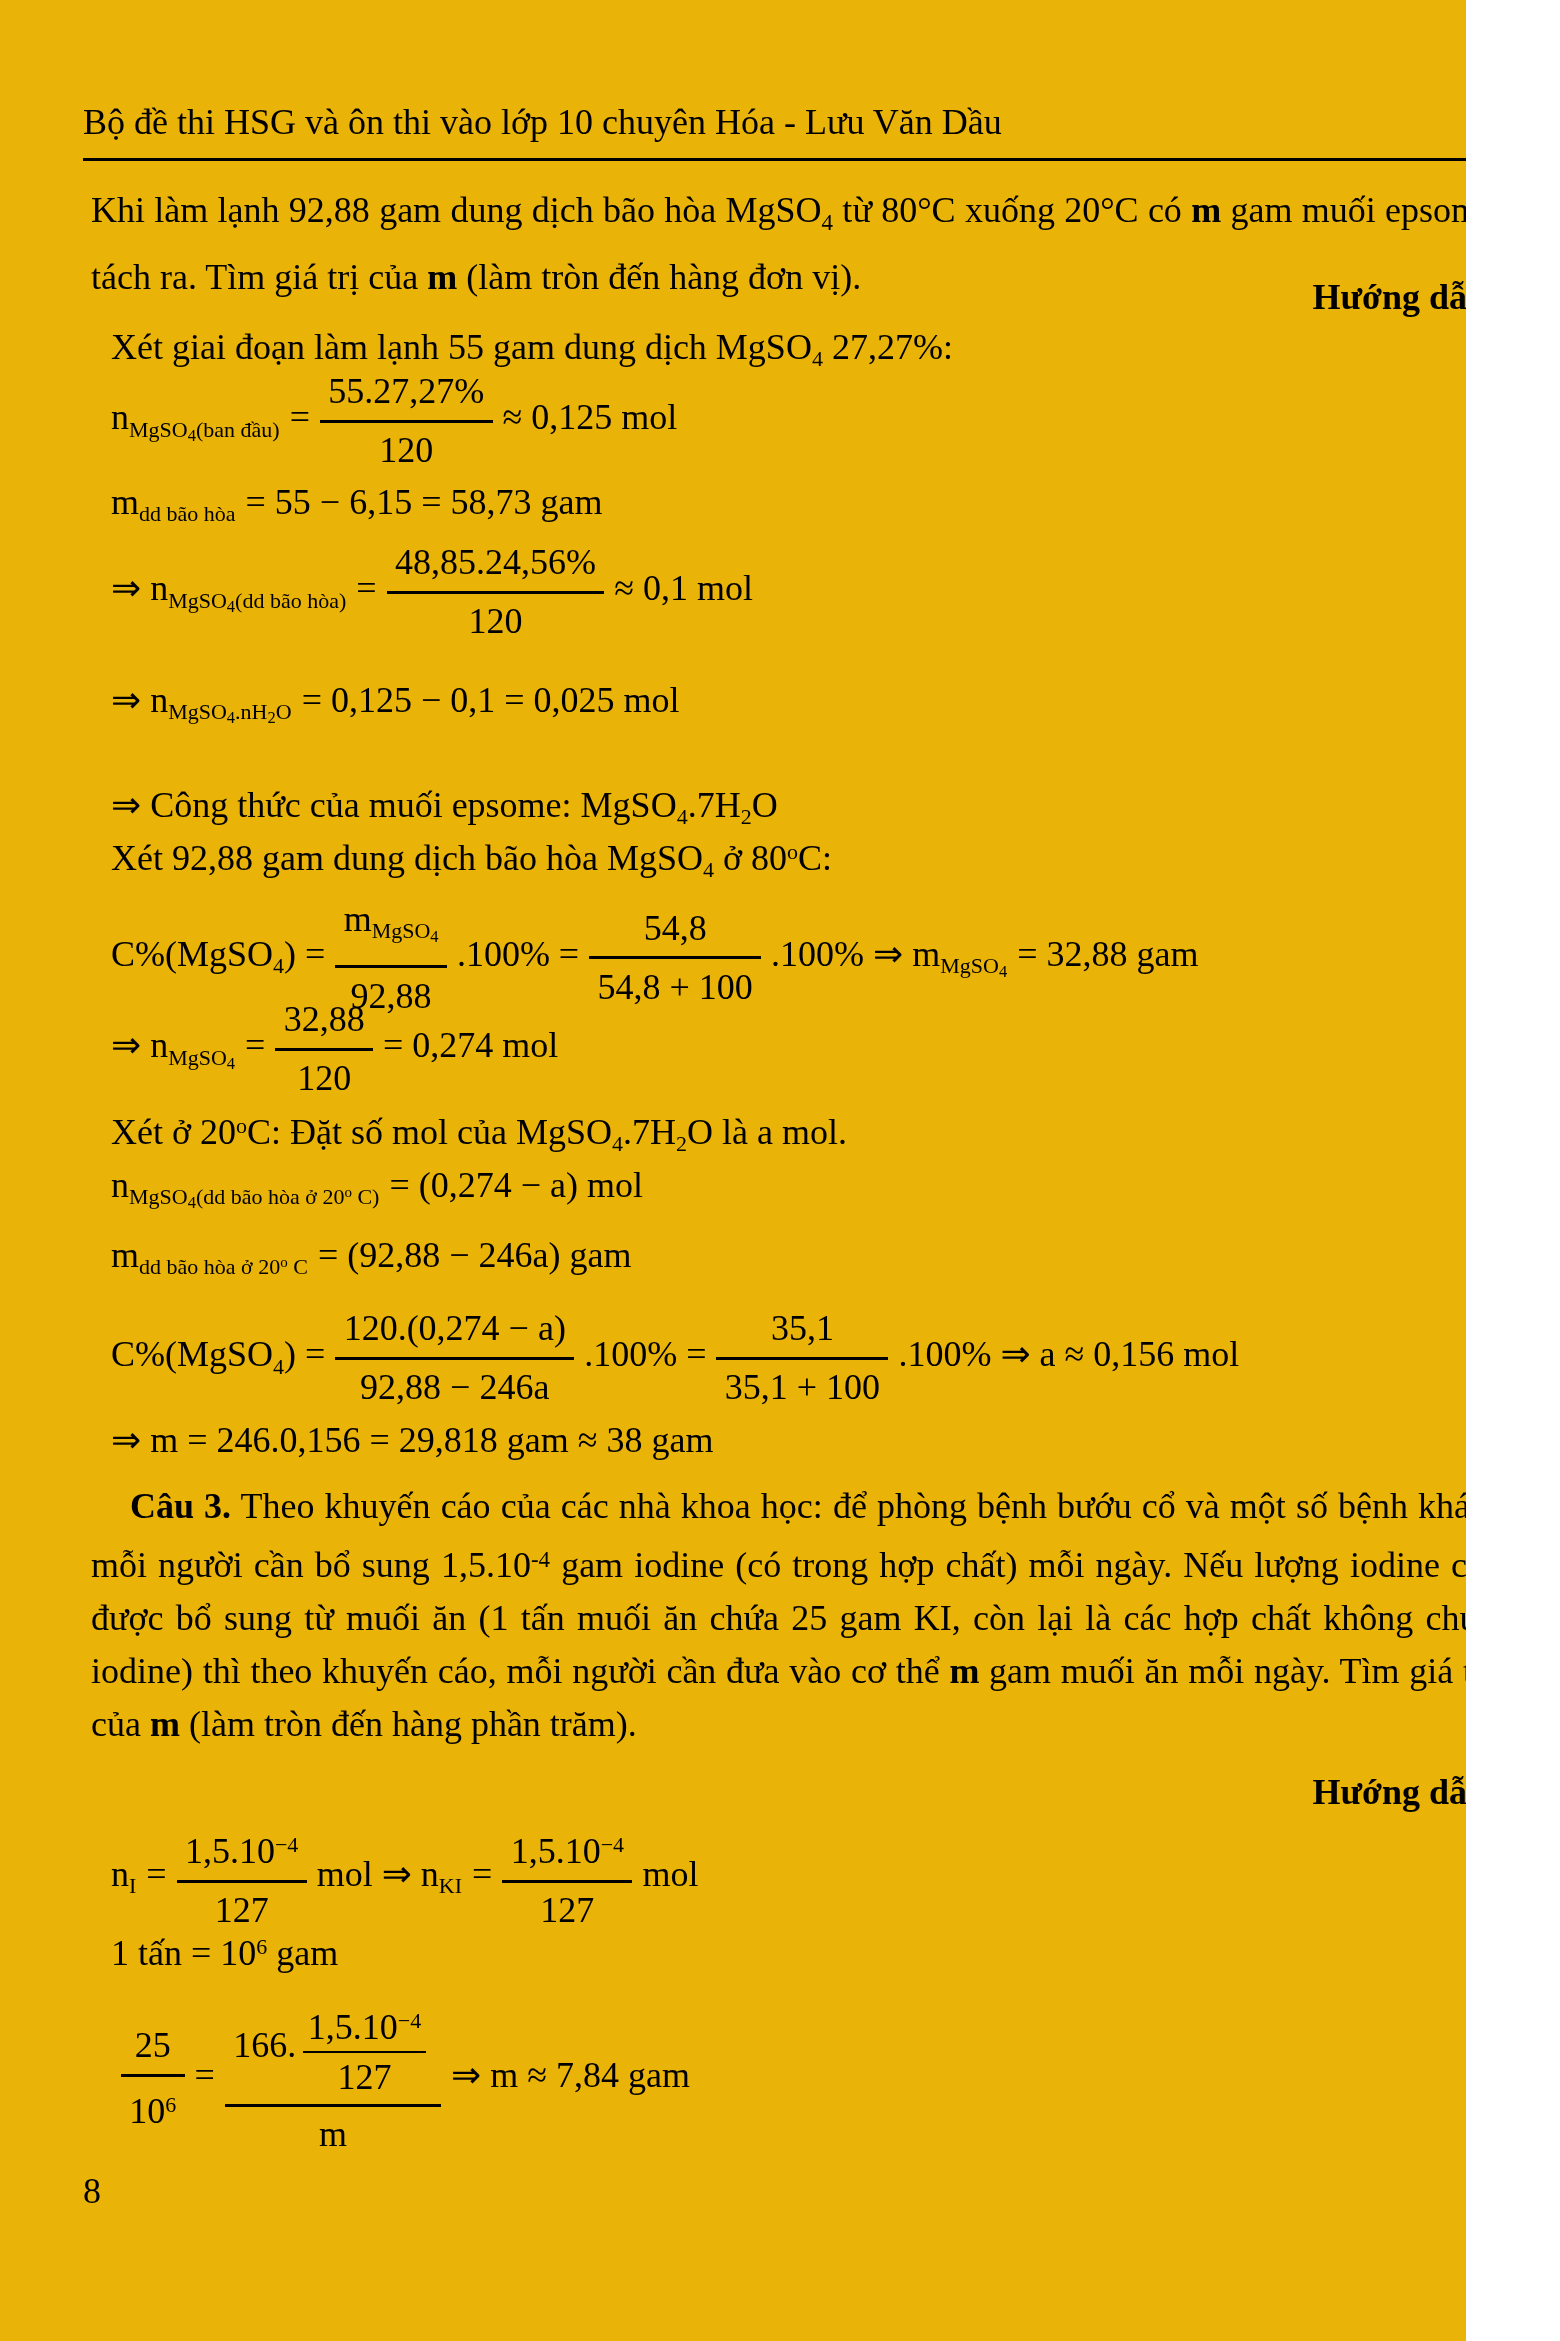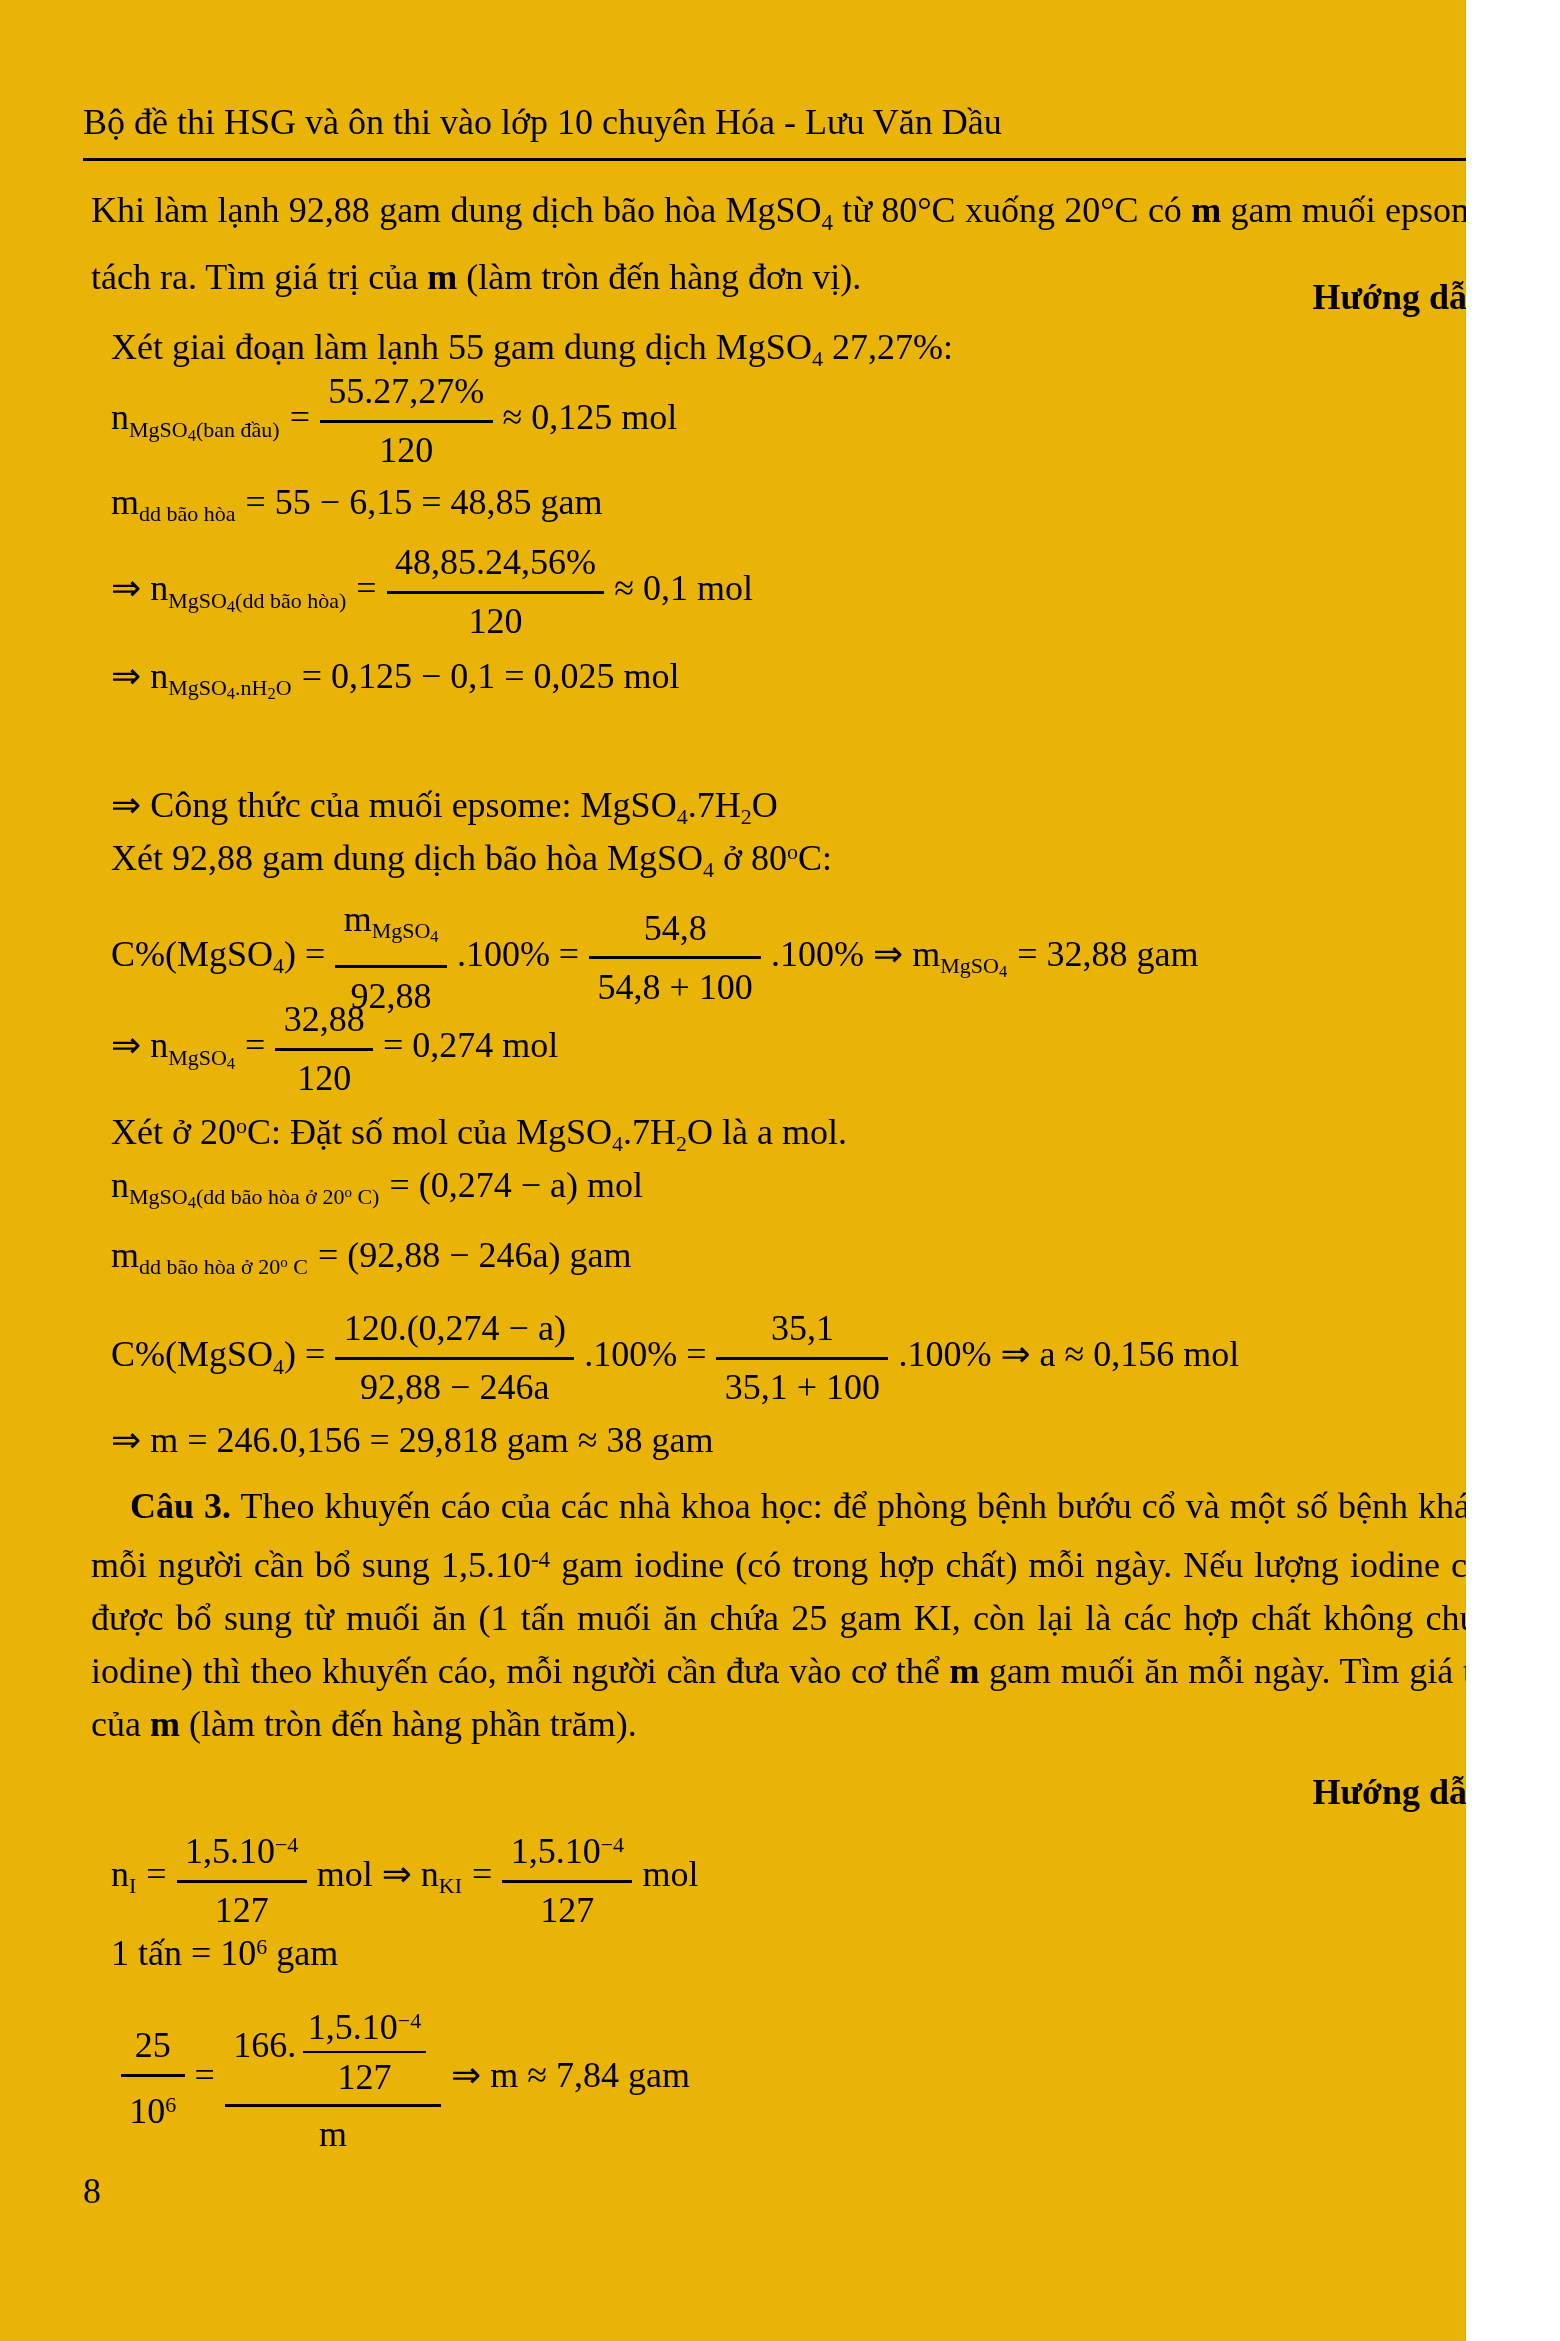--- a/index.html
+++ b/index.html
@@ -54,25 +54,25 @@
   <div class="rule"></div>
 
   <p class="para" style="top:175px"><span>Khi làm lạnh 92,88 gam dung dịch bão hòa MgSO</span><span class="sub">4</span><span> từ 80°C xuống 20°C có </span><span class="b">m</span><span> gam muối epsome tách ra. Tìm giá trị của </span><span class="b">m</span><span> (làm tròn đến hàng đơn vị).</span></p>
 
   <div class="guide" style="top:274px">Hướng dẫn</div>
 
   <div class="line ind" style="top:322px"><span>Xét giai đoạn làm lạnh 55 gam dung dịch MgSO</span><span class="sub">4</span><span> 27,27%:</span></div>
 
   <div class="math ind" style="top:370px"><span>n</span><span class="sub"><span>MgSO</span><span class="sub2">4</span><span>(ban đầu)</span></span><span class="gap">=</span><span class="frac"><span class="num">55.27,27%</span><span class="den">120</span></span><span>≈ 0,125 mol</span></div>
 
-  <div class="math ind" style="top:477px"><span>m</span><span class="sub">dd bão hòa</span><span class="gap">= 55 − 6,15 = 48,85 gam</span></div>
+  <div class="math ind" style="top:477px"><span>m</span><span class="sub">dd bão hòa</span><span class="gap">= 55 − 6,15 = 58,73 gam</span></div>
 
   <div class="math ind" style="top:541px"><span>⇒ n</span><span class="sub"><span>MgSO</span><span class="sub2">4</span><span>(dd bão hòa)</span></span><span class="gap">=</span><span class="frac"><span class="num">48,85.24,56%</span><span class="den">120</span></span><span>≈ 0,1 mol</span></div>
 
-  <div class="math ind" style="top:651px"><span>⇒ n</span><span class="sub"><span>MgSO</span><span class="sub2">4</span><span>.nH</span><span class="sub2">2</span><span>O</span></span><span class="gap">= 0,125 − 0,1 = 0,025 mol</span></div>
+  <div class="math ind" style="top:675px"><span>⇒ n</span><span class="sub"><span>MgSO</span><span class="sub2">4</span><span>.nH</span><span class="sub2">2</span><span>O</span></span><span class="gap">= 0,125 − 0,1 = 0,025 mol</span></div>
 
 
   <div class="line ind" style="top:780px"><span>⇒ Công thức của muối epsome: MgSO</span><span class="sub">4</span><span>.7H</span><span class="sub">2</span><span>O</span></div>
 
   <div class="line ind" style="top:827px"><span>Xét 92,88 gam dung dịch bão hòa MgSO</span><span class="sub">4</span><span> ở 80</span><span class="sup">o</span><span>C:</span></div>
 
   <div class="math ind" style="top:898px"><span>C%(MgSO</span><span class="sub">4</span><span>) =</span><span class="frac"><span class="num"><span>m</span><span class="sub"><span>MgSO</span><span class="sub2">4</span></span></span><span class="den">92,88</span></span><span>.100% =</span><span class="frac"><span class="num">54,8</span><span class="den">54,8 + 100</span></span><span>.100% ⇒ m</span><span class="sub"><span>MgSO</span><span class="sub2">4</span></span><span class="gap">= 32,88 gam</span></div>
 
   <div class="math ind" style="top:998px"><span>⇒ n</span><span class="sub"><span>MgSO</span><span class="sub2">4</span></span><span class="gap">=</span><span class="frac"><span class="num">32,88</span><span class="den">120</span></span><span>= 0,274 mol</span></div>
 

